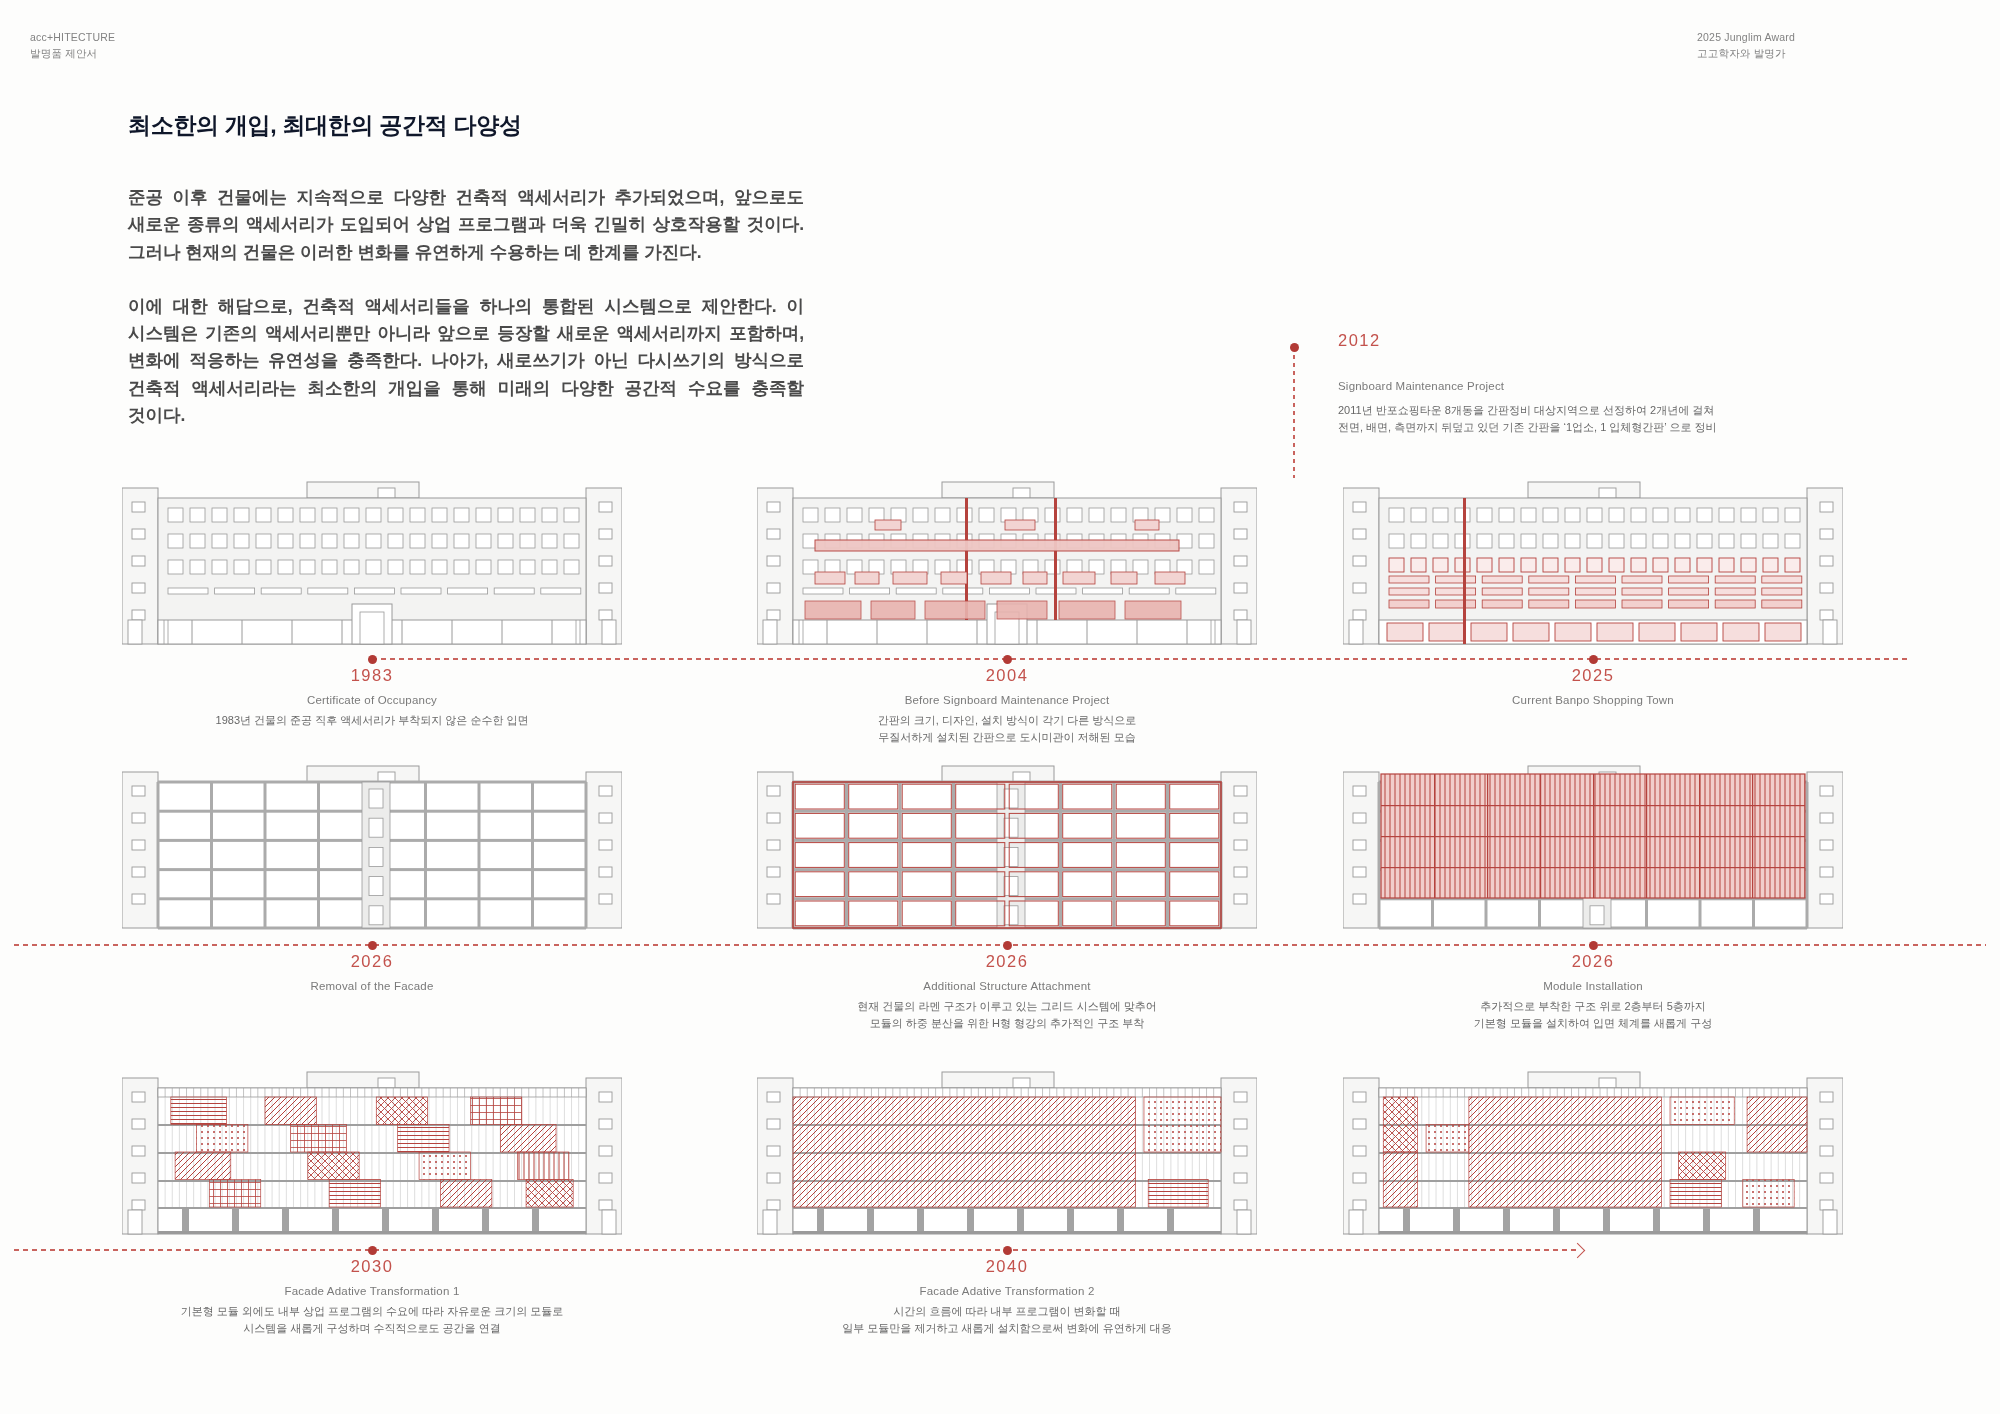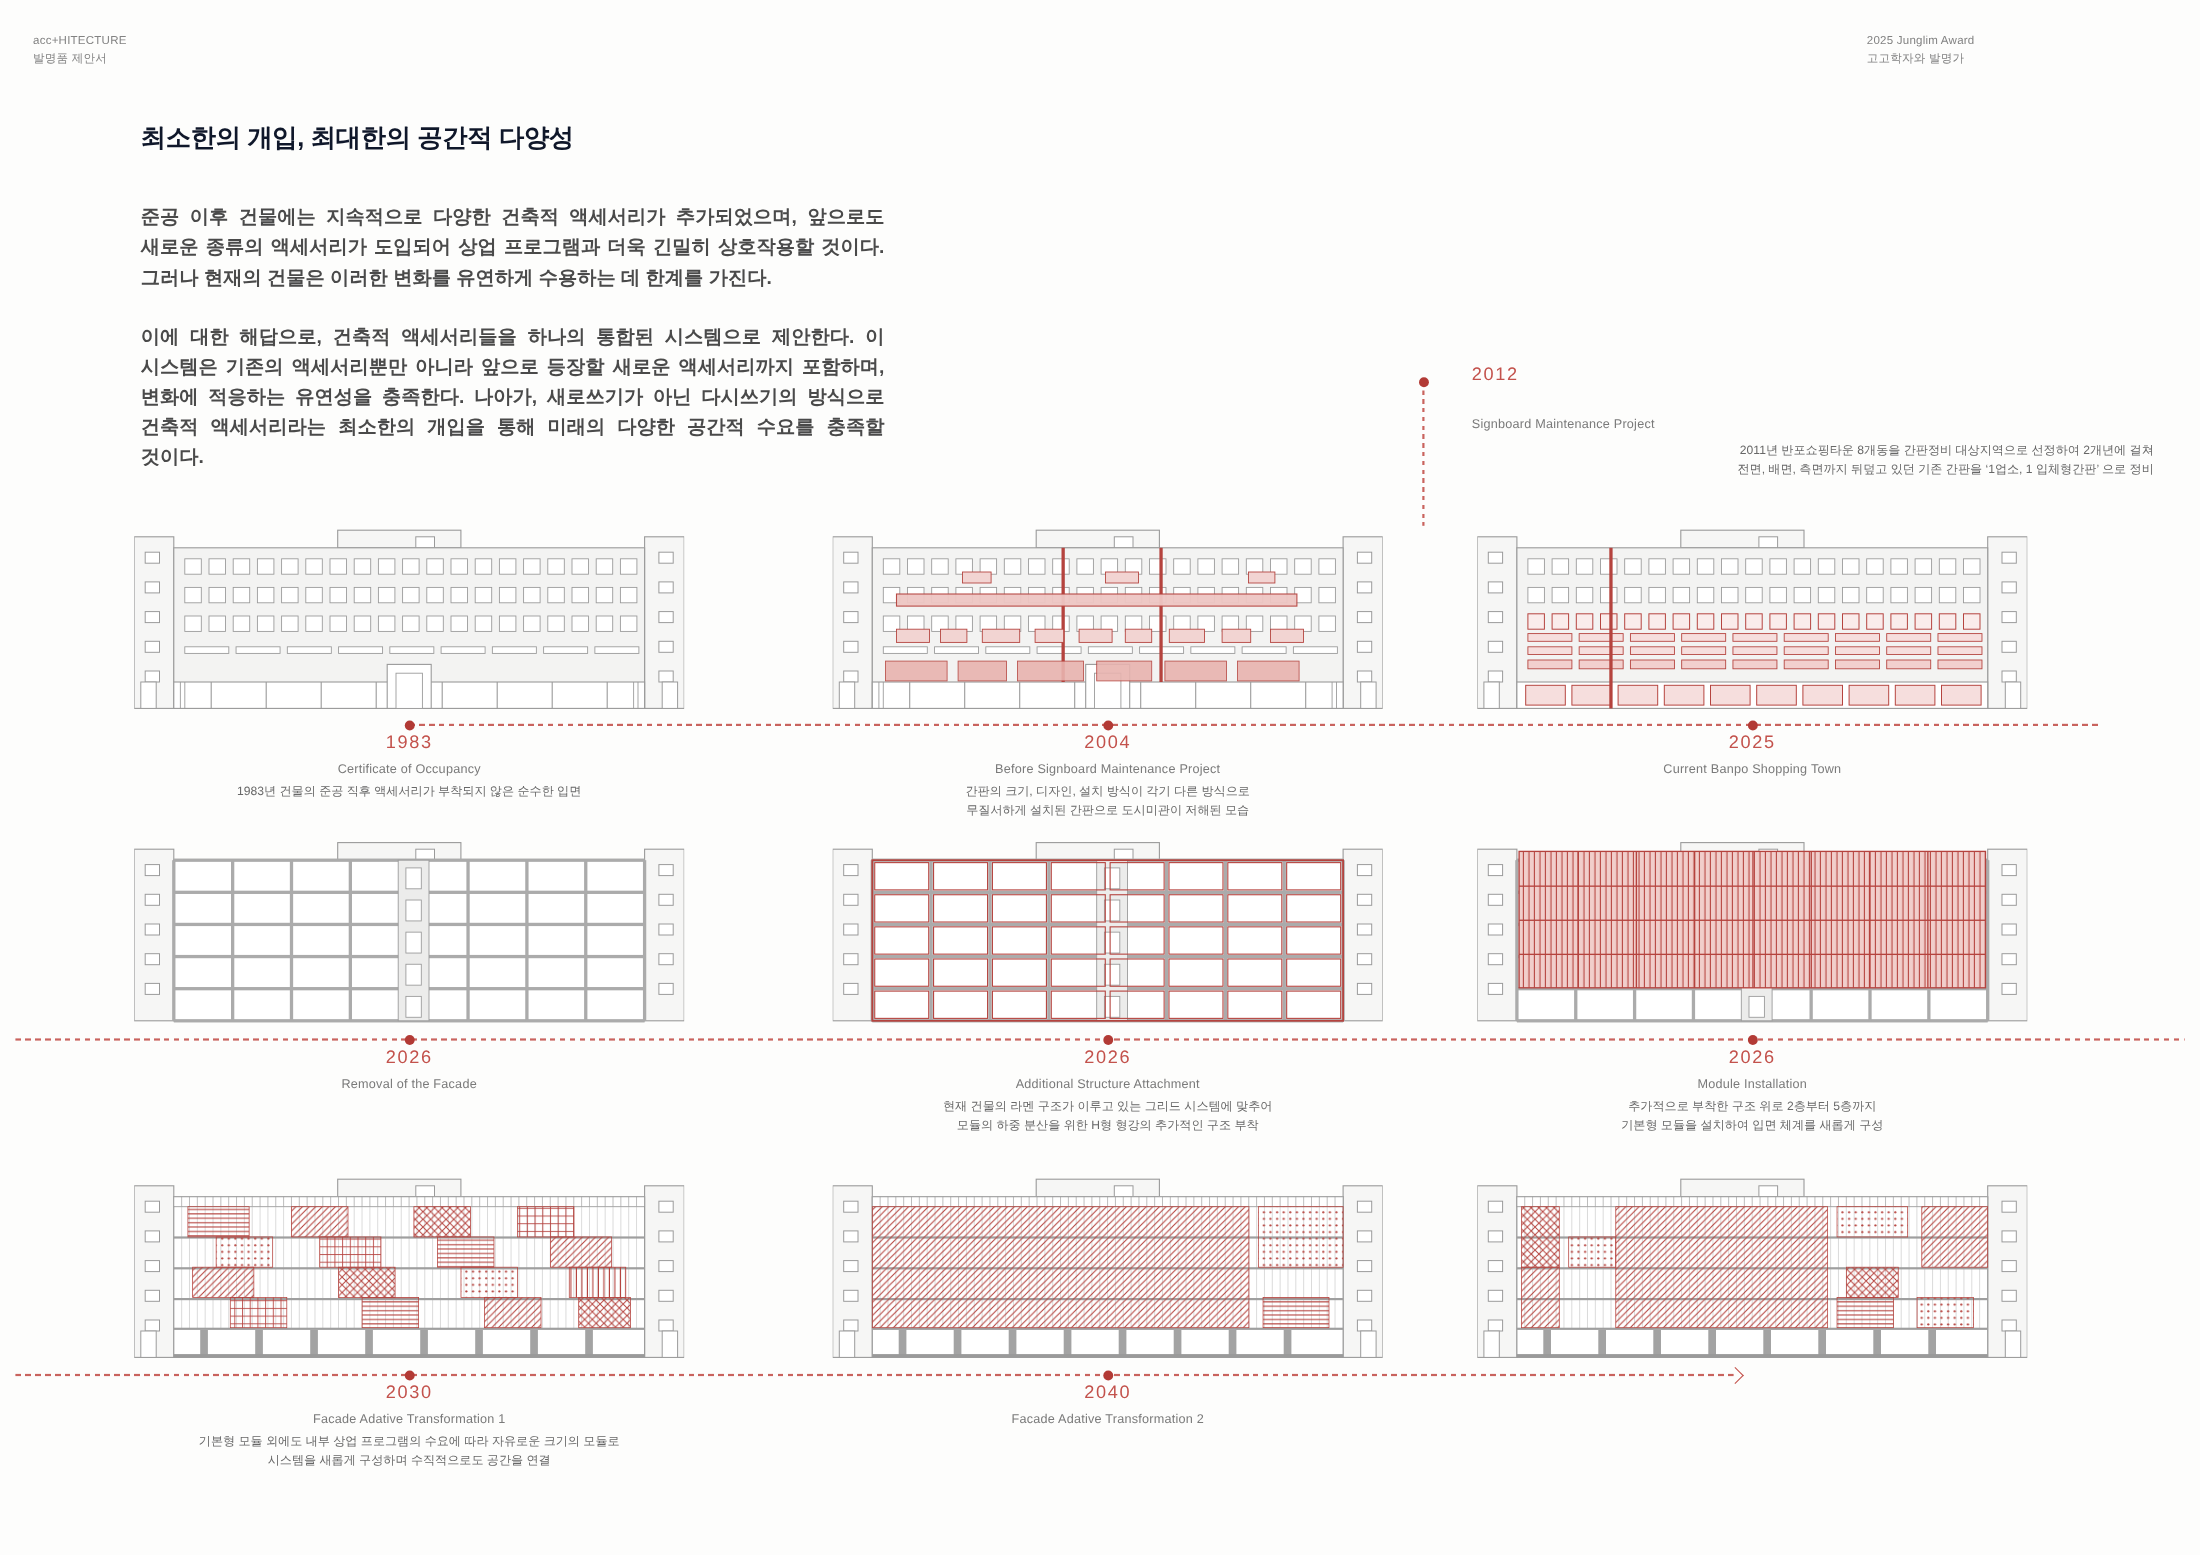--- a/index.html
+++ b/index.html
@@ -19,21 +19,21 @@
   .title{font-size:23px;font-weight:bold;color:#0f172a;letter-spacing:-.3px;}
   .para{width:676px;font-size:17.5px;line-height:1.56;text-align:justify;color:#4a4a4a;word-break:keep-all;font-weight:bold;}
   .para + .para{margin-top:27px;}
   .cap{position:absolute;width:560px;text-align:center;}
   .year{font-size:16.5px;color:var(--accent);letter-spacing:1.5px;}
   .sub{font-size:11.5px;color:#7a7a7a;margin-top:9px;letter-spacing:.2px;}
   .desc{font-size:11px;color:#676767;line-height:1.5;margin-top:6px;}
   .desc div{min-height:2px;}
   .anno{width:620px;text-align:left;}
   .anno .sub{margin-top:30px;}
-  .anno .desc{margin-top:10px;text-align:right;}
+  .anno .desc{margin-top:10px;text-align:left;}
   .hdash{position:absolute;height:2px;background:repeating-linear-gradient(90deg,var(--accent) 0 5px,rgba(0,0,0,0) 5px 9px);opacity:.9;}
   .vdash{position:absolute;width:2px;background:repeating-linear-gradient(180deg,var(--accent) 0 4px,rgba(0,0,0,0) 4px 8px);opacity:.9;}
   .tdot{position:absolute;width:9px;height:9px;border-radius:50%;background:var(--dot);}
   .arrow{position:absolute;width:10px;height:10px;border-top:1.8px solid var(--accent);border-right:1.8px solid var(--accent);transform:rotate(45deg);}
   .bld{position:absolute;width:500px;height:170px;}
   .bld svg{display:block;}
 </style>
 </head>
 <body>
 
@@ -1149,15 +1149,19 @@
     <div class="year">2030</div>
     <div class="sub">Facade Adative Transformation 1</div>
     <div class="desc">
       <div>기본형 모듈 외에도 내부 상업 프로그램의 수요에 따라 자유로운 크기의 모듈로</div>
       <div>시스템을 새롭게 구성하며 수직적으로도 공간을 연결</div>
     </div>
   </div>
   <div class="cap" style="left:727px;top:1257px">
     <div class="year">2040</div>
     <div class="sub">Facade Adative Transformation 2</div>
+    <div class="desc">
+      <div>시간의 흐름에 따라 내부 프로그램이 변화할 때</div>
+      <div>일부 모듈만을 제거하고 새롭게 설치함으로써 변화에 유연하게 대응</div>
+    </div>
   </div>
 
 </div>
 
 </body></html>

